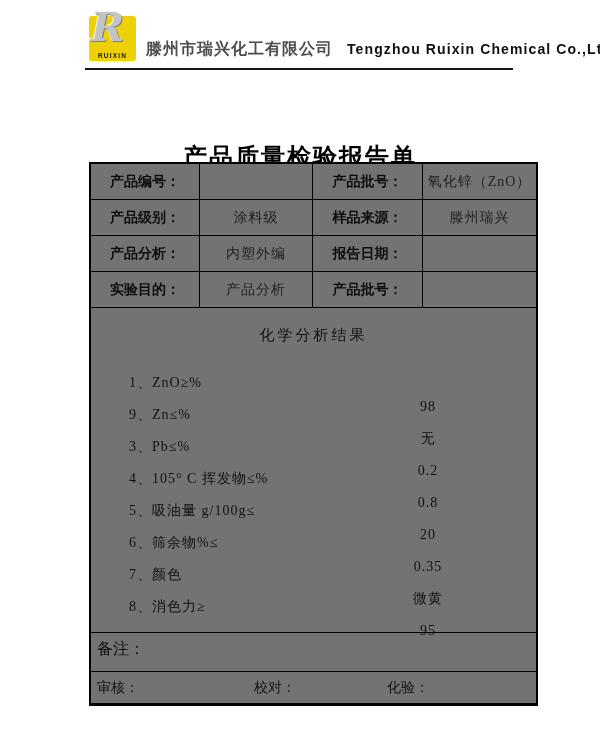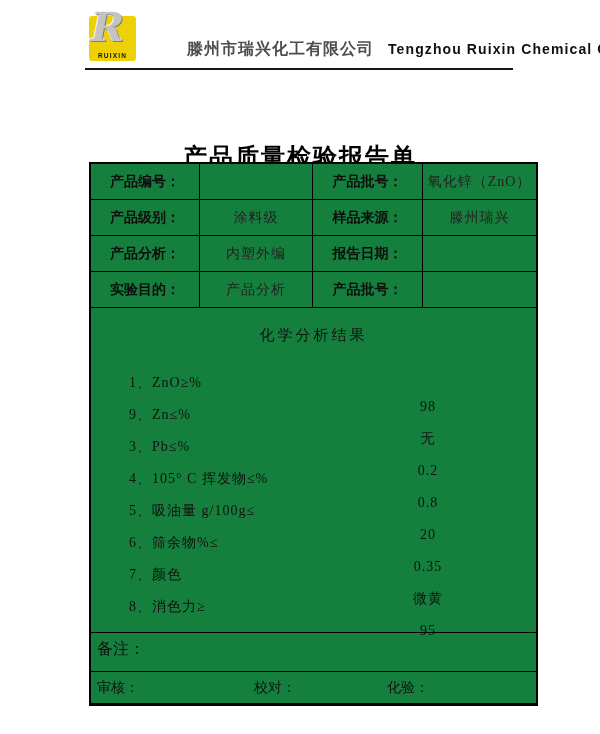--- a/index.html
+++ b/index.html
@@ -10,33 +10,33 @@
   
   .logo { position:absolute; left:89px; top:16px; width:47px; height:45px;
           background:#EDD005; border-radius:3px; }
   .logo-r { position:absolute; left:2px; top:-9px; font-family:"DejaVu Serif", serif;
             font-style:italic; font-weight:bold; font-size:40px; line-height:1;
             color:#c3c3c3; text-shadow:1px 1px 0 #7e7e7e, -1px -1px 0 #f2f2f2; }
   .logo-brand { position:absolute; bottom:2px; left:0; right:0; text-align:center;
                 font-size:6.5px; font-weight:bold; letter-spacing:1.2px; color:#151515; }
   .company-line { position:absolute; left:146px; top:39px; display:flex;
                   align-items:baseline; white-space:nowrap; }
-  .company-cn { font-size:16px; font-weight:bold; color:#4d4d4d; letter-spacing:1px;margin-left:41px; }
+  .company-cn { font-size:16px; font-weight:bold; color:#4d4d4d; letter-spacing:1px; }
   .company-en { margin-left:14px; font-size:14px; font-weight:bold; color:#0f0f0f;
                 letter-spacing:1.1px; }
   .header-rule { position:absolute; left:85px; top:68px; width:428px; height:2px;
                  background:#161616; }
 
   
   .doc-title { position:absolute; left:0; top:97px; width:600px; text-align:center;
                font-size:24px; font-weight:bold; letter-spacing:2px; color:#000;margin-top:44px; }
 
   
   .report-table { position:absolute; left:89px; top:162px; width:449px;
-                  border:2px solid #000; border-bottom-width:3px; background:#15803d; }
+                  border:2px solid #000; border-bottom-width:3px; background:#737373; }
   .info-row { display:flex; height:36px; border-bottom:1px solid #000; }
   .cell { display:flex; align-items:center; justify-content:center; overflow:hidden; }
   .cell.c0 { width:109px; border-right:1px solid #000; }
   .cell.c1 { width:113px; border-right:1px solid #000; }
   .cell.c2 { width:110px; border-right:1px solid #000; }
   .cell.c3 { flex:1; }
   .cell.label { font-weight:bold; font-size:14px; color:#0d0d0d; }
   .cell.value { font-family:"Liberation Serif", serif; font-size:14px; color:#222;
                 letter-spacing:1px; }
 

